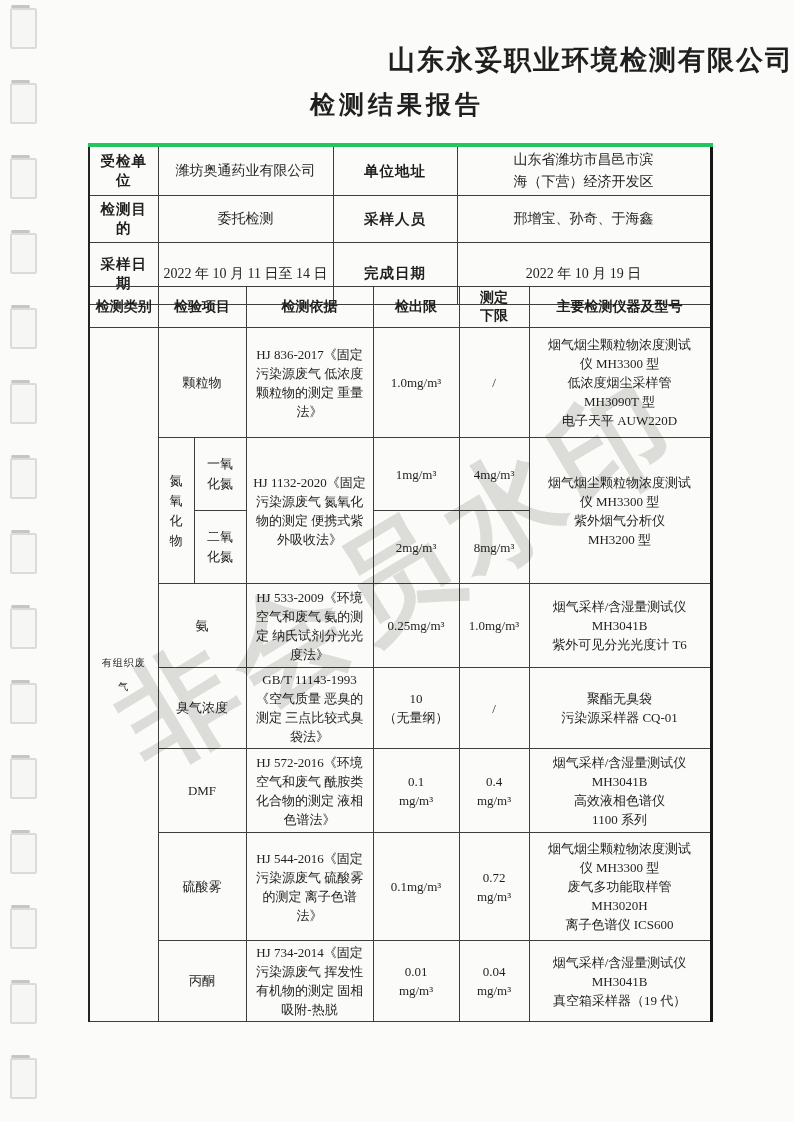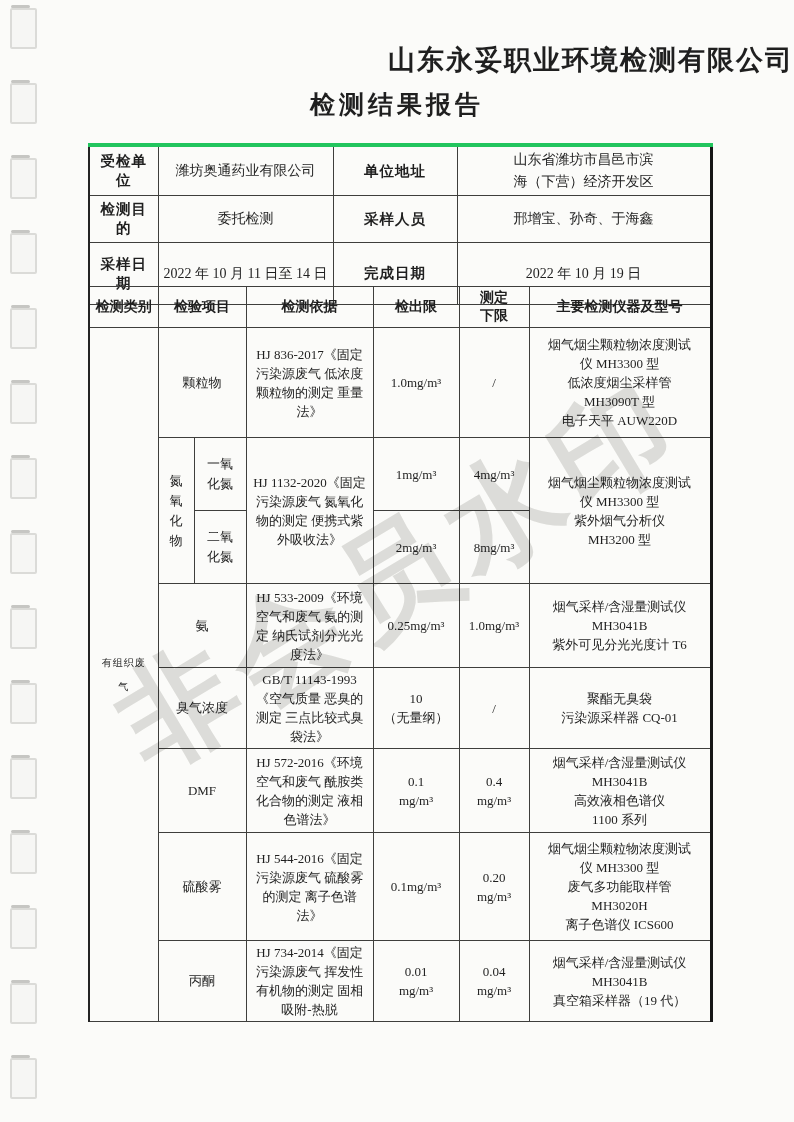--- a/index.html
+++ b/index.html
@@ -205,21 +205,21 @@
       <td class="inst">烟气采样/含湿量测试仪
 MH3041B
 高效液相色谱仪
 1100 系列</td>
     </tr>
 
     <tr style="height:108px">
       <td class="item" colspan="2">硫酸雾</td>
       <td class="basis">HJ 544-2016《固定污染源废气 硫酸雾的测定 离子色谱法》</td>
       <td class="lim">0.1mg/m³</td>
-      <td class="lim">0.20
+      <td class="lim">0.72
 mg/m³</td>
       <td class="inst">烟气烟尘颗粒物浓度测试仪 MH3300 型
 废气多功能取样管
 MH3020H
 离子色谱仪 ICS600</td>
     </tr>
 
     <tr style="height:75px">
       <td class="item" colspan="2">丙酮</td>
       <td class="basis">HJ 734-2014《固定污染源废气 挥发性有机物的测定 固相吸附-热脱</td>

